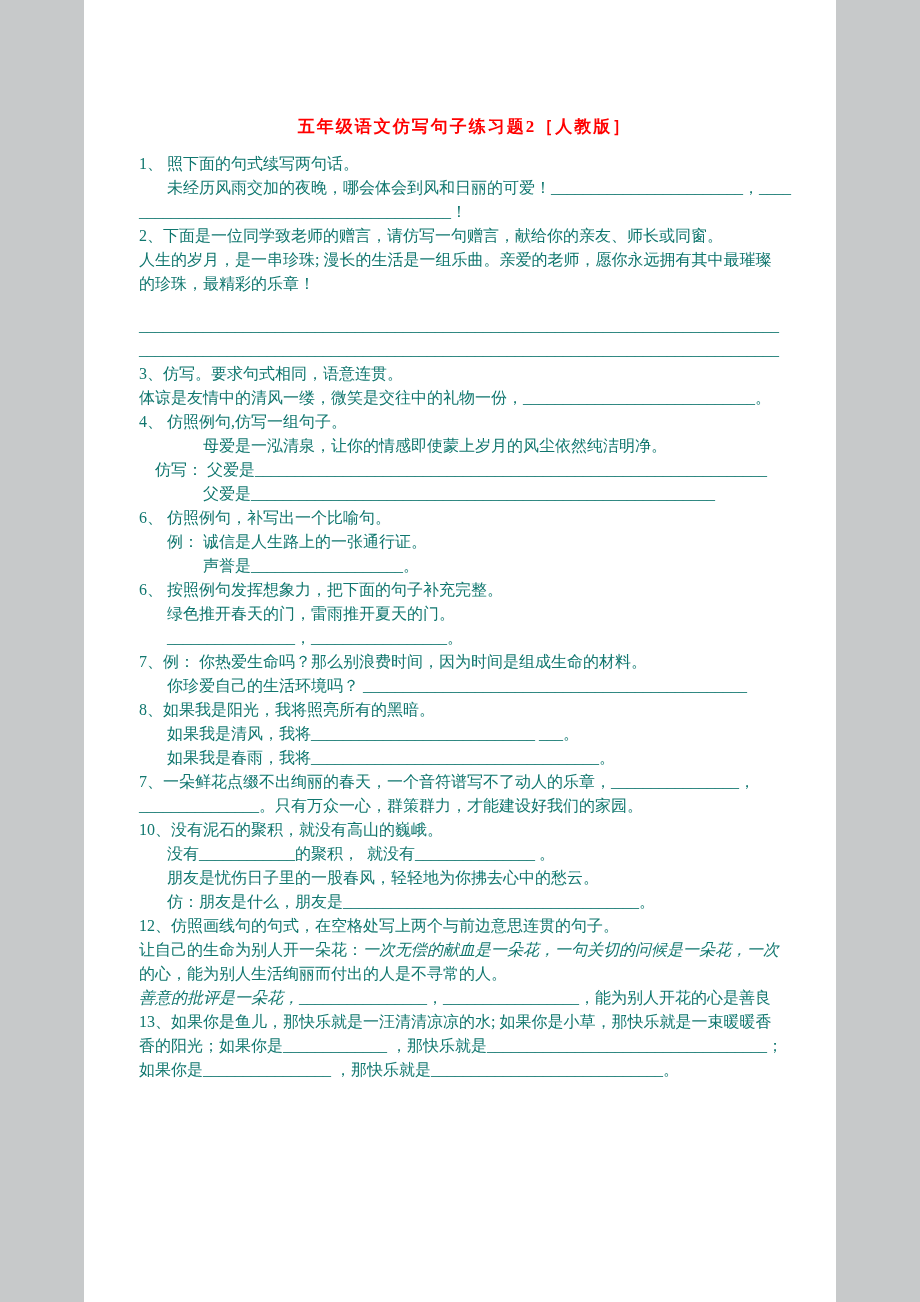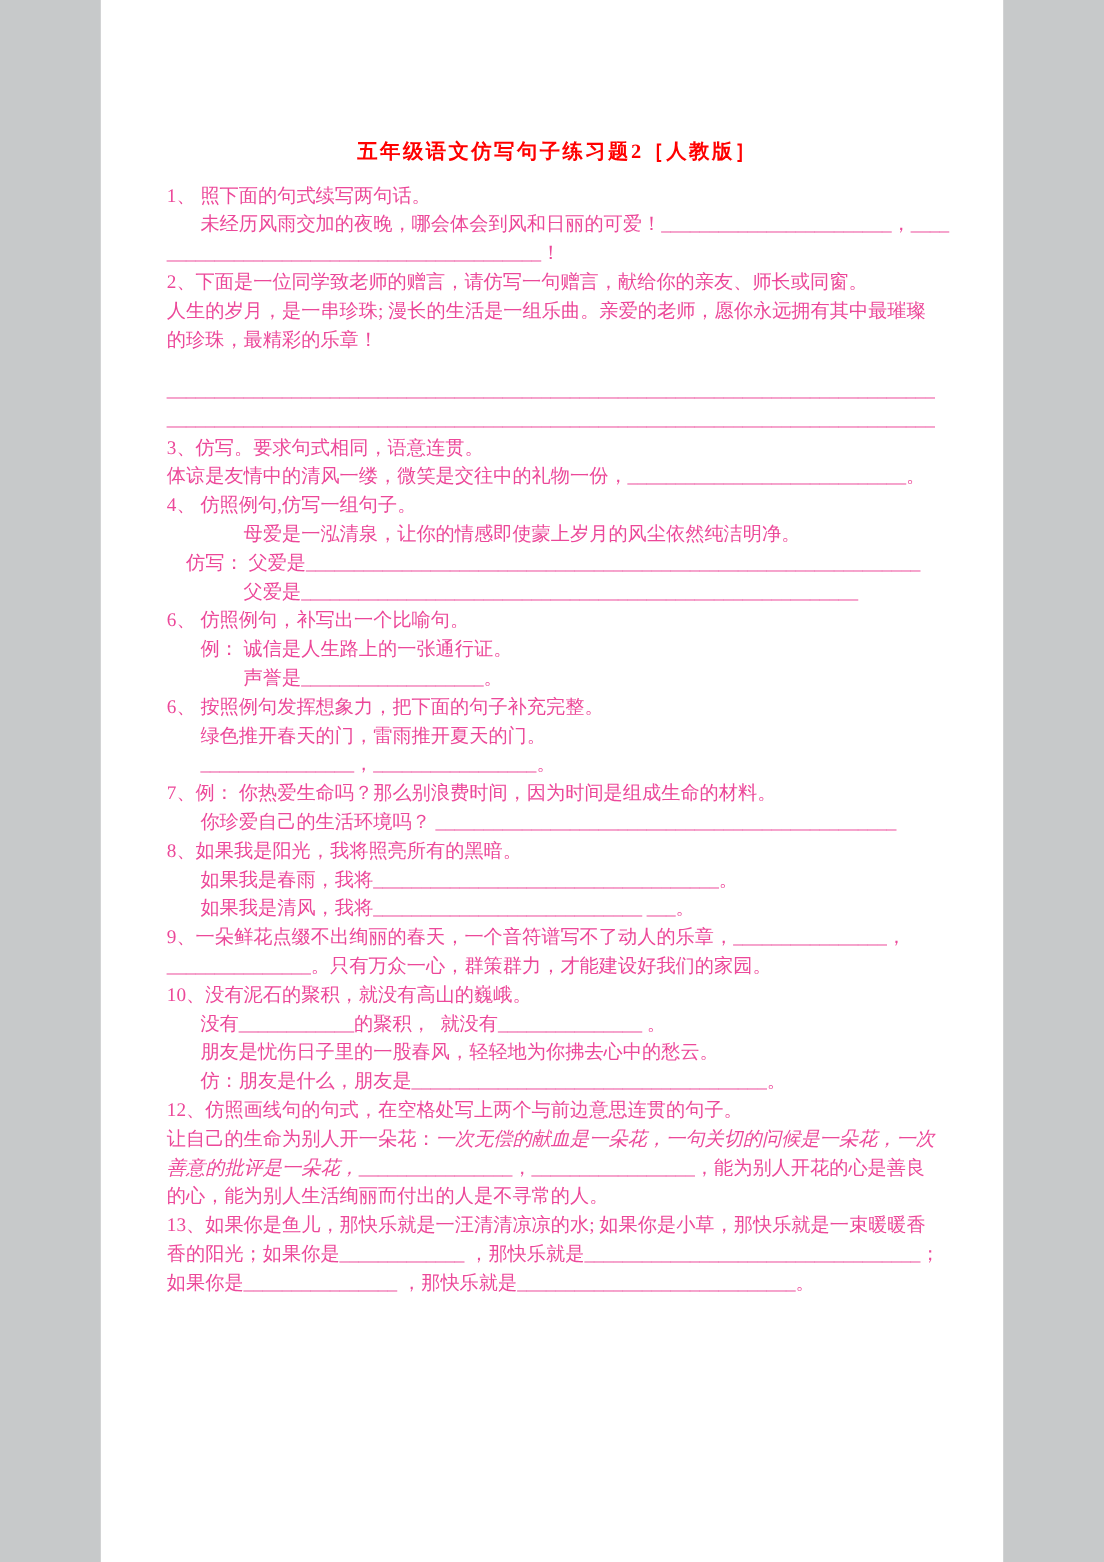--- a/index.html
+++ b/index.html
@@ -27,21 +27,21 @@
     font-weight: bold;
     color: #ff0000;
     text-align: center;
     letter-spacing: 2px;
     line-height: 26px;
     margin: 0 0 12px 0;
   }
   .line {
     font-size: 16px;
     line-height: 24px;
-    color: #ec4899;
+    color: #0f766e;
     white-space: pre;
   }
   .ind16 { padding-left: 16px; }
   .ind28 { padding-left: 28px; }
   .ind64 { padding-left: 64px; }
   .gap-top { margin-top: 18px; }
   .uline {
     font-style: italic;
   }
 </style>
@@ -69,30 +69,30 @@
     <div class="line ind64">父爱是__________________________________________________________</div>
     <div class="line">6、 仿照例句，补写出一个比喻句。</div>
     <div class="line ind28">例： 诚信是人生路上的一张通行证。</div>
     <div class="line ind64">声誉是___________________。</div>
     <div class="line">6、 按照例句发挥想象力，把下面的句子补充完整。</div>
     <div class="line ind28">绿色推开春天的门，雷雨推开夏天的门。</div>
     <div class="line ind28">________________，_________________。</div>
     <div class="line">7、例： 你热爱生命吗？那么别浪费时间，因为时间是组成生命的材料。</div>
     <div class="line ind28">你珍爱自己的生活环境吗？ ________________________________________________</div>
     <div class="line">8、如果我是阳光，我将照亮所有的黑暗。</div>
+    <div class="line ind28">如果我是清风，我将____________________________ ___。</div>
     <div class="line ind28">如果我是春雨，我将____________________________________。</div>
-    <div class="line ind28">如果我是清风，我将____________________________ ___。</div>
-    <div class="line">9、一朵鲜花点缀不出绚丽的春天，一个音符谱写不了动人的乐章，________________，</div>
+    <div class="line">7、一朵鲜花点缀不出绚丽的春天，一个音符谱写不了动人的乐章，________________，</div>
     <div class="line">_______________。只有万众一心，群策群力，才能建设好我们的家园。</div>
     <div class="line">10、没有泥石的聚积，就没有高山的巍峨。</div>
     <div class="line ind28">没有____________的聚积，  就没有_______________ 。</div>
     <div class="line ind28">朋友是忧伤日子里的一股春风，轻轻地为你拂去心中的愁云。</div>
     <div class="line ind28">仿：朋友是什么，朋友是_____________________________________。</div>
     <div class="line">12、仿照画线句的句式，在空格处写上两个与前边意思连贯的句子。</div>
     <div class="line"><span>让自己的生命为别人开一朵花：</span><span class="uline">一次无偿的献血是一朵花，一句关切的问候是一朵花，一次</span></div>
+    <div class="line">的心，能为别人生活绚丽而付出的人是不寻常的人。</div>
     <div class="line"><span class="uline">善意的批评是一朵花，</span><span>________________，_________________，能为别人开花的心是善良</span></div>
-    <div class="line">的心，能为别人生活绚丽而付出的人是不寻常的人。</div>
     <div class="line">13、如果你是鱼儿，那快乐就是一汪清清凉凉的水; 如果你是小草，那快乐就是一束暖暖香</div>
     <div class="line">香的阳光；如果你是_____________ ，那快乐就是___________________________________；</div>
     <div class="line">如果你是________________ ，那快乐就是_____________________________。</div>
 
   </div>
 </div>
 
 </body></html>

